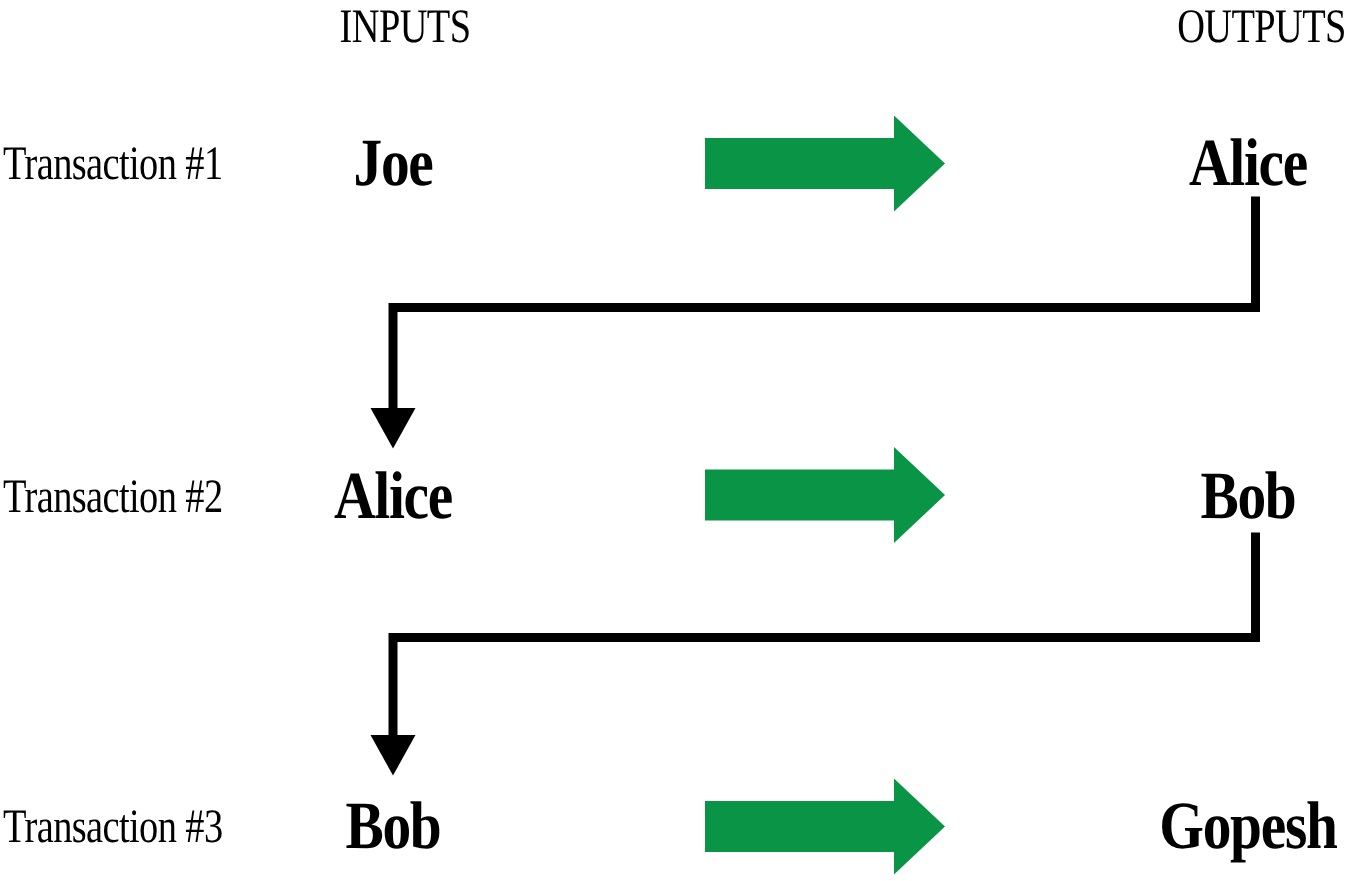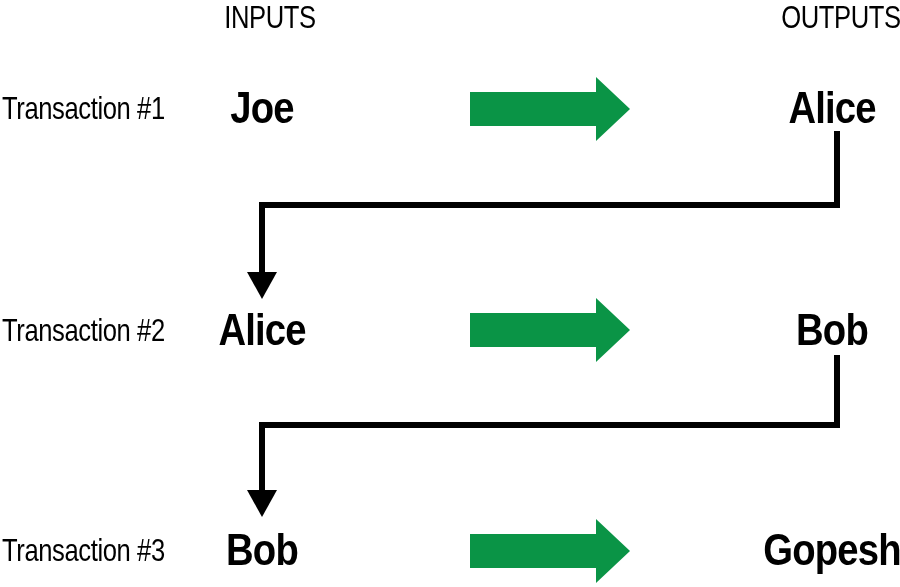--- a/index.html
+++ b/index.html
@@ -6,21 +6,21 @@
     margin: 0;
     padding: 0;
     background: #ffffff;
   }
   .canvas {
     position: relative;
     width: 900px;
     height: 587px;
     background: var(--bg, #ffffff);
     overflow: hidden;
-    font-family: Liberation Sans, sans-serif;
+    font-family: Liberation Serif, serif;
     color: #000;
   }
   .col-header {
     position: absolute;
     top: 0;
     height: 34px;
     line-height: 34px;
     width: 200px;
     text-align: center;
     font-size: 32px;

